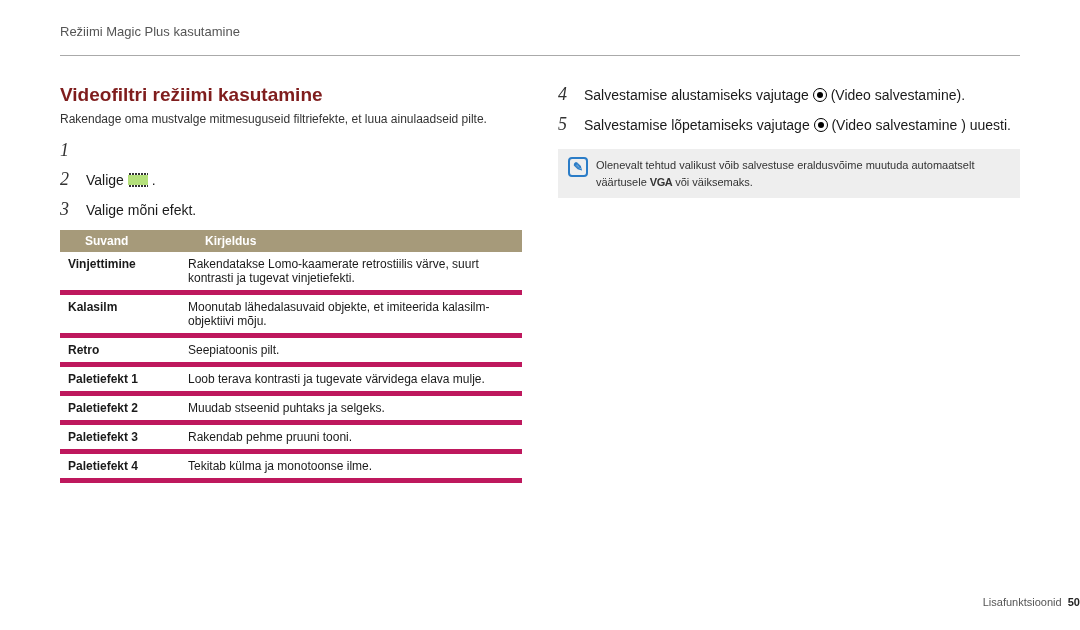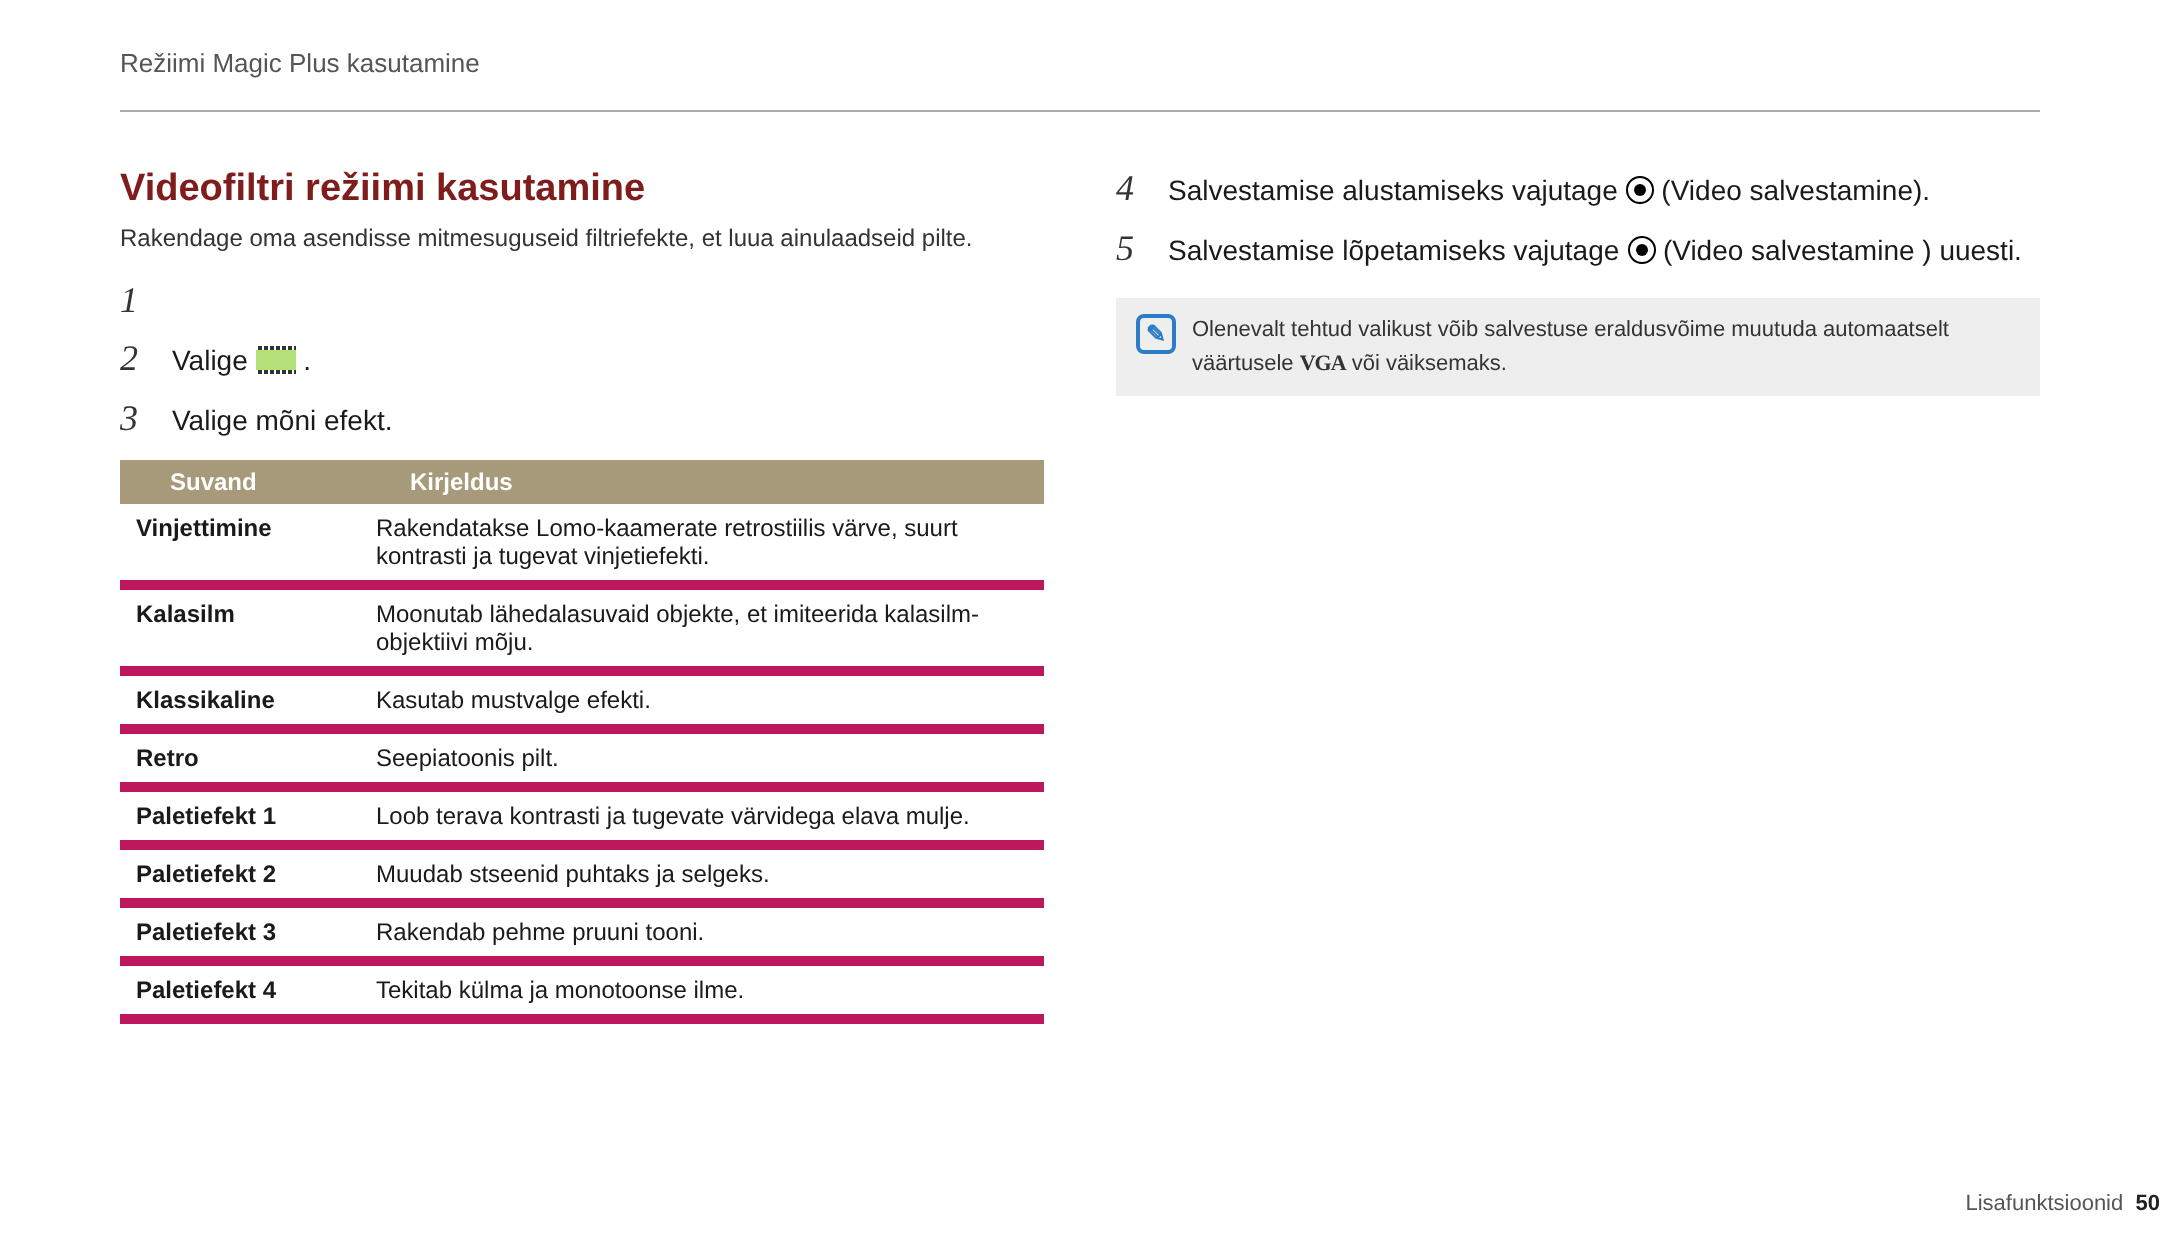--- a/index.html
+++ b/index.html
@@ -123,42 +123,42 @@
   }
   .icon-film::before{top:0;} .icon-film::after{bottom:0;}
   .icon-rec {
     display:inline-block; width:14px; height:14px;
     border:1px solid #000; border-radius:50%;
     vertical-align:-2px; position:relative;
   }
   .icon-rec::after{
     content:""; position:absolute; inset:3px; background:#000; border-radius:50%;
   }
-  .vga { font-family: Liberation Serif, serif; font-weight: bold; letter-spacing: -0.5px; }
+  .vga { font-family: Liberation Sans, sans-serif; font-weight: bold; letter-spacing: -0.5px; }
   .footer {
     position: absolute;
     bottom: 22px;
     left: 0; right: 0;
     text-align: right;
     font-size: 11px;
     color: #555;
   }
   .footer b { font-weight: 700; color:#222; }
 </style>
 </head>
 <body>
 
 <div class="page">
   <div class="hdr">Režiimi Magic Plus kasutamine</div>
   <hr class="hr">
 
   <div class="cols">
     <div class="col">
       <div class="sect-title">Videofiltri režiimi kasutamine</div>
-      <div class="intro">Rakendage oma asendisse mitmesuguseid filtriefekte, et luua ainulaadseid pilte.</div>
+      <div class="intro">Rakendage oma mustvalge mitmesuguseid filtriefekte, et luua ainulaadseid pilte.</div>
 
       <div id="left-steps">
           <div class="step">
             <span class="n">1</span>
           </div>
           <div class="step">
             <span class="n">2</span>
             <span class="t">Valige <span class="icon-film"></span> .</span>
           </div>
           <div class="step">
@@ -175,24 +175,20 @@
         </tr>
           </thead>
         <tbody id="tbody">
             <tr>
               <td>Vinjettimine</td>
               <td>Rakendatakse Lomo-kaamerate retrostiilis värve, suurt kontrasti ja tugevat vinjetiefekti.</td>
             </tr>
             <tr>
               <td>Kalasilm</td>
               <td>Moonutab lähedalasuvaid objekte, et imiteerida kalasilm-objektiivi mõju.</td>
-            </tr>
-            <tr>
-              <td>Klassikaline</td>
-              <td>Kasutab mustvalge efekti.</td>
             </tr>
             <tr>
               <td>Retro</td>
               <td>Seepiatoonis pilt.</td>
             </tr>
             <tr>
               <td>Paletiefekt 1</td>
               <td>Loob terava kontrasti ja tugevate värvidega elava mulje.</td>
             </tr>
             <tr>

